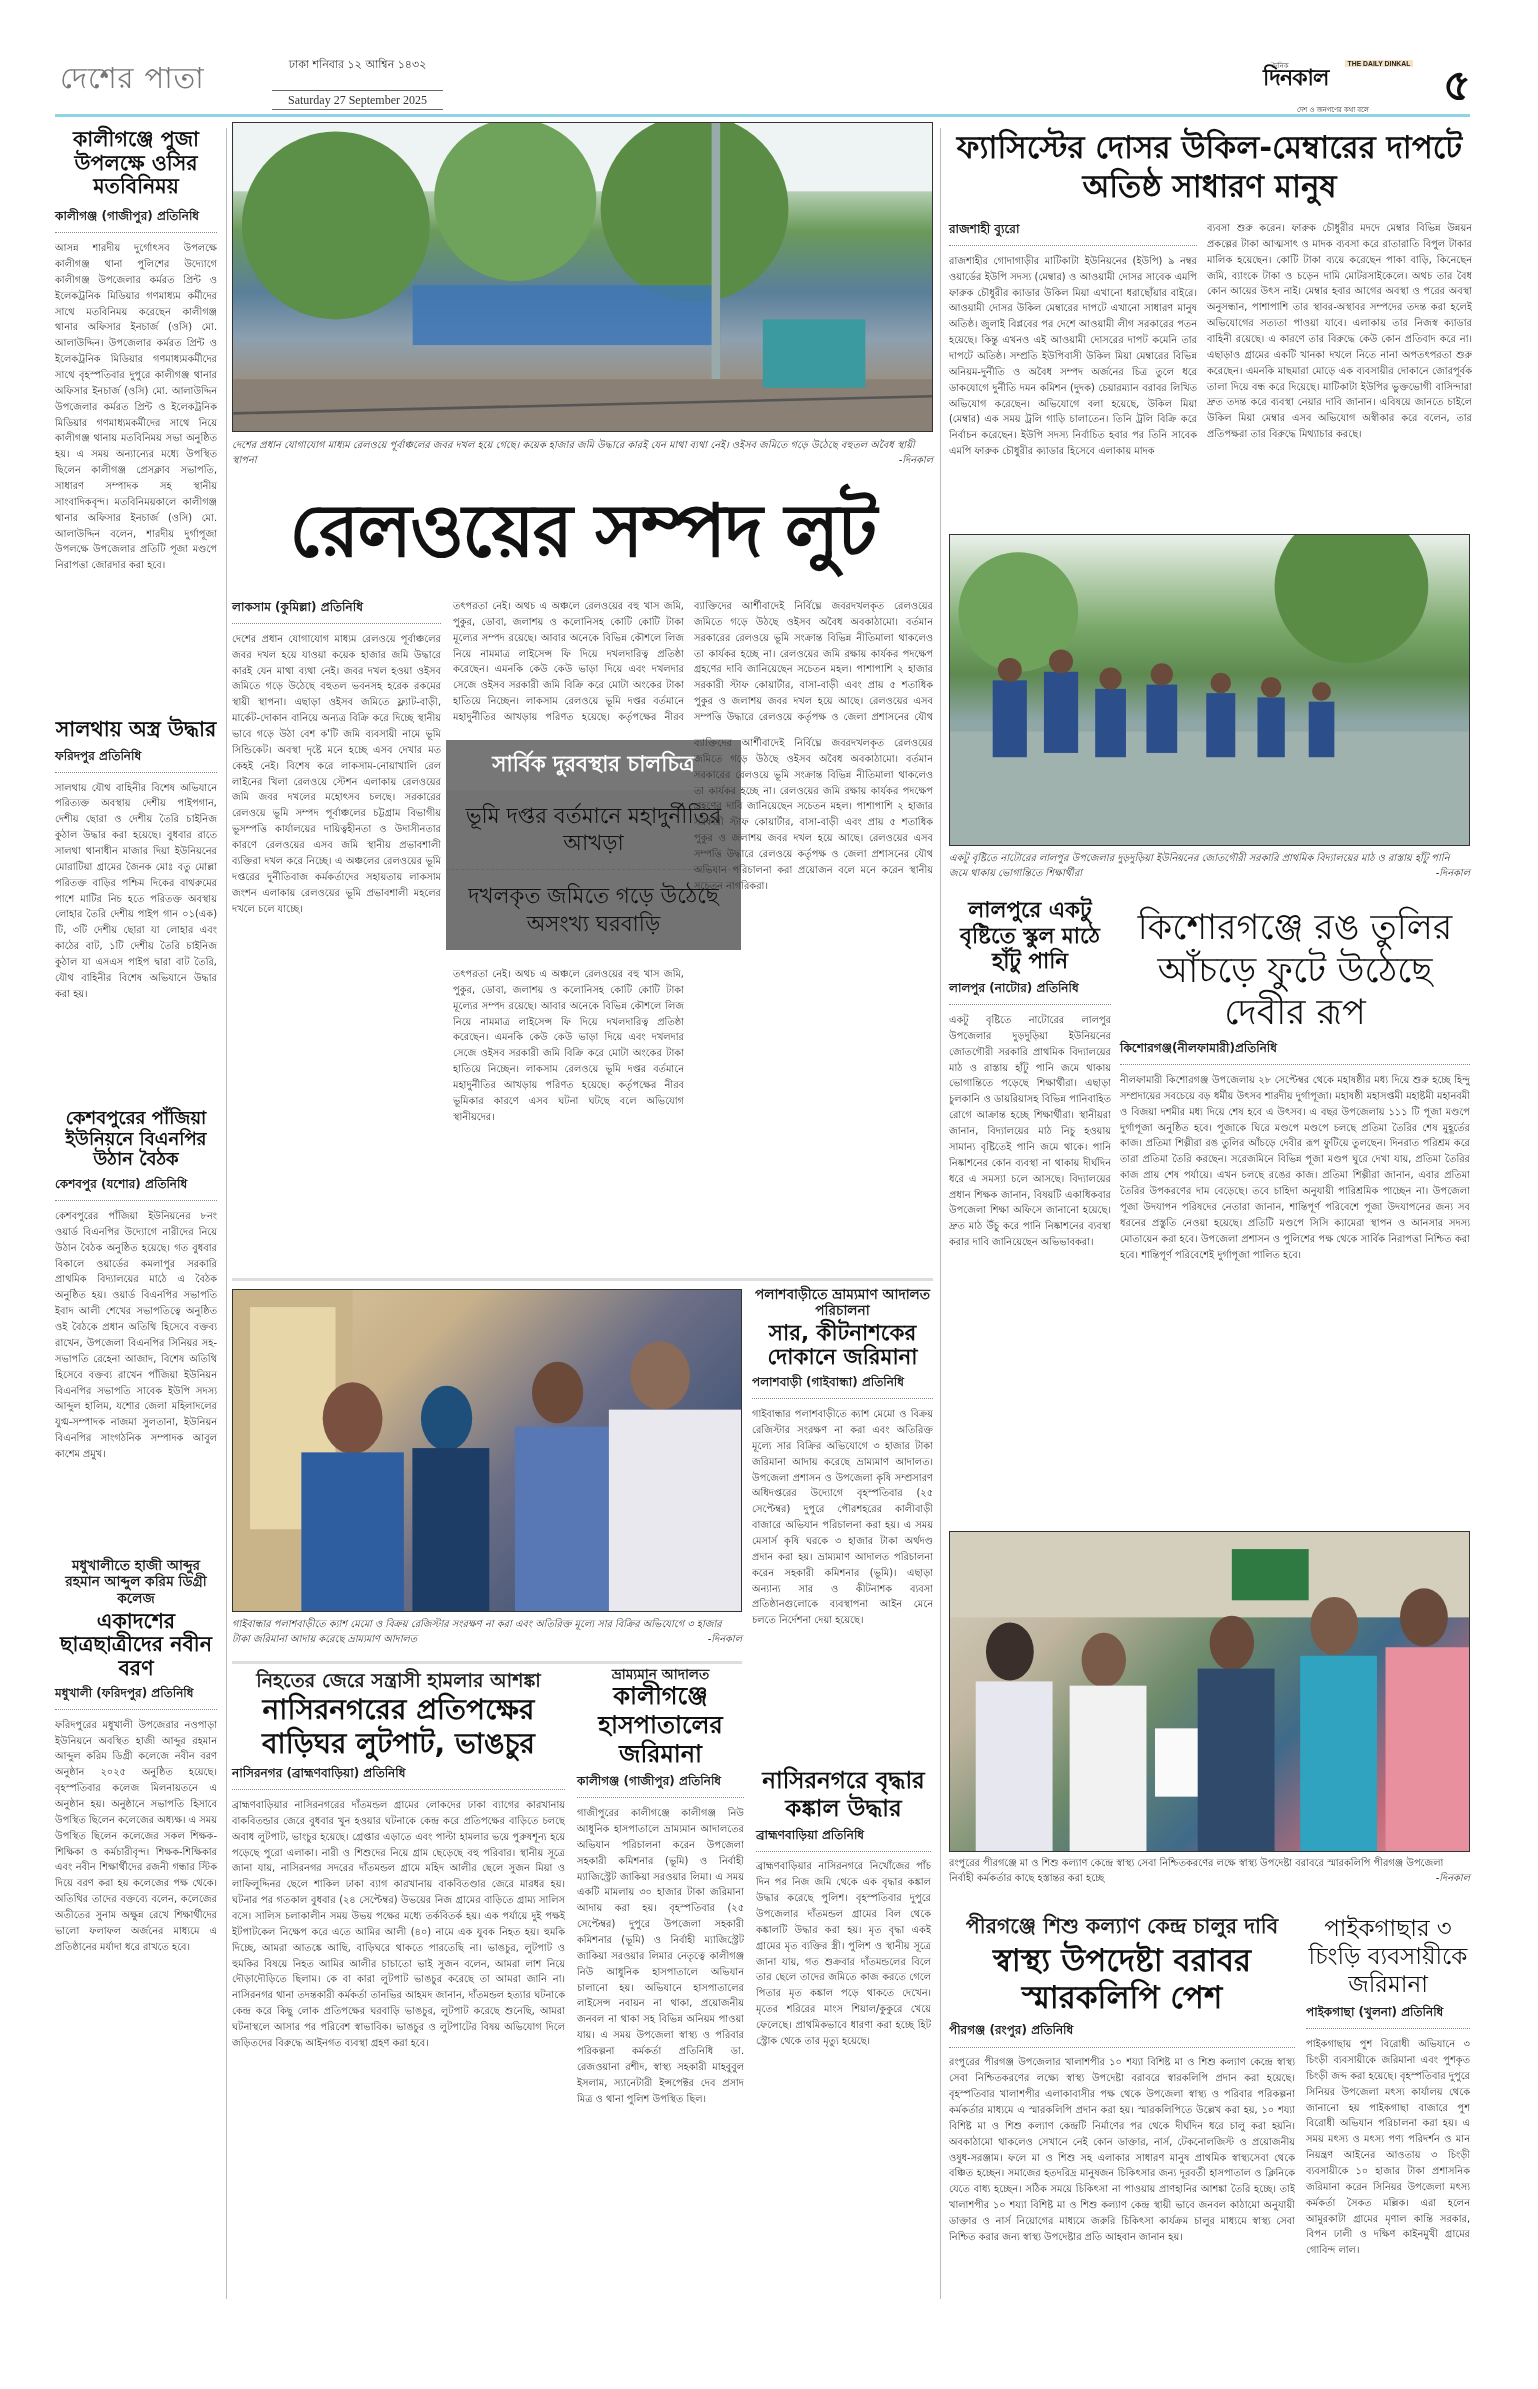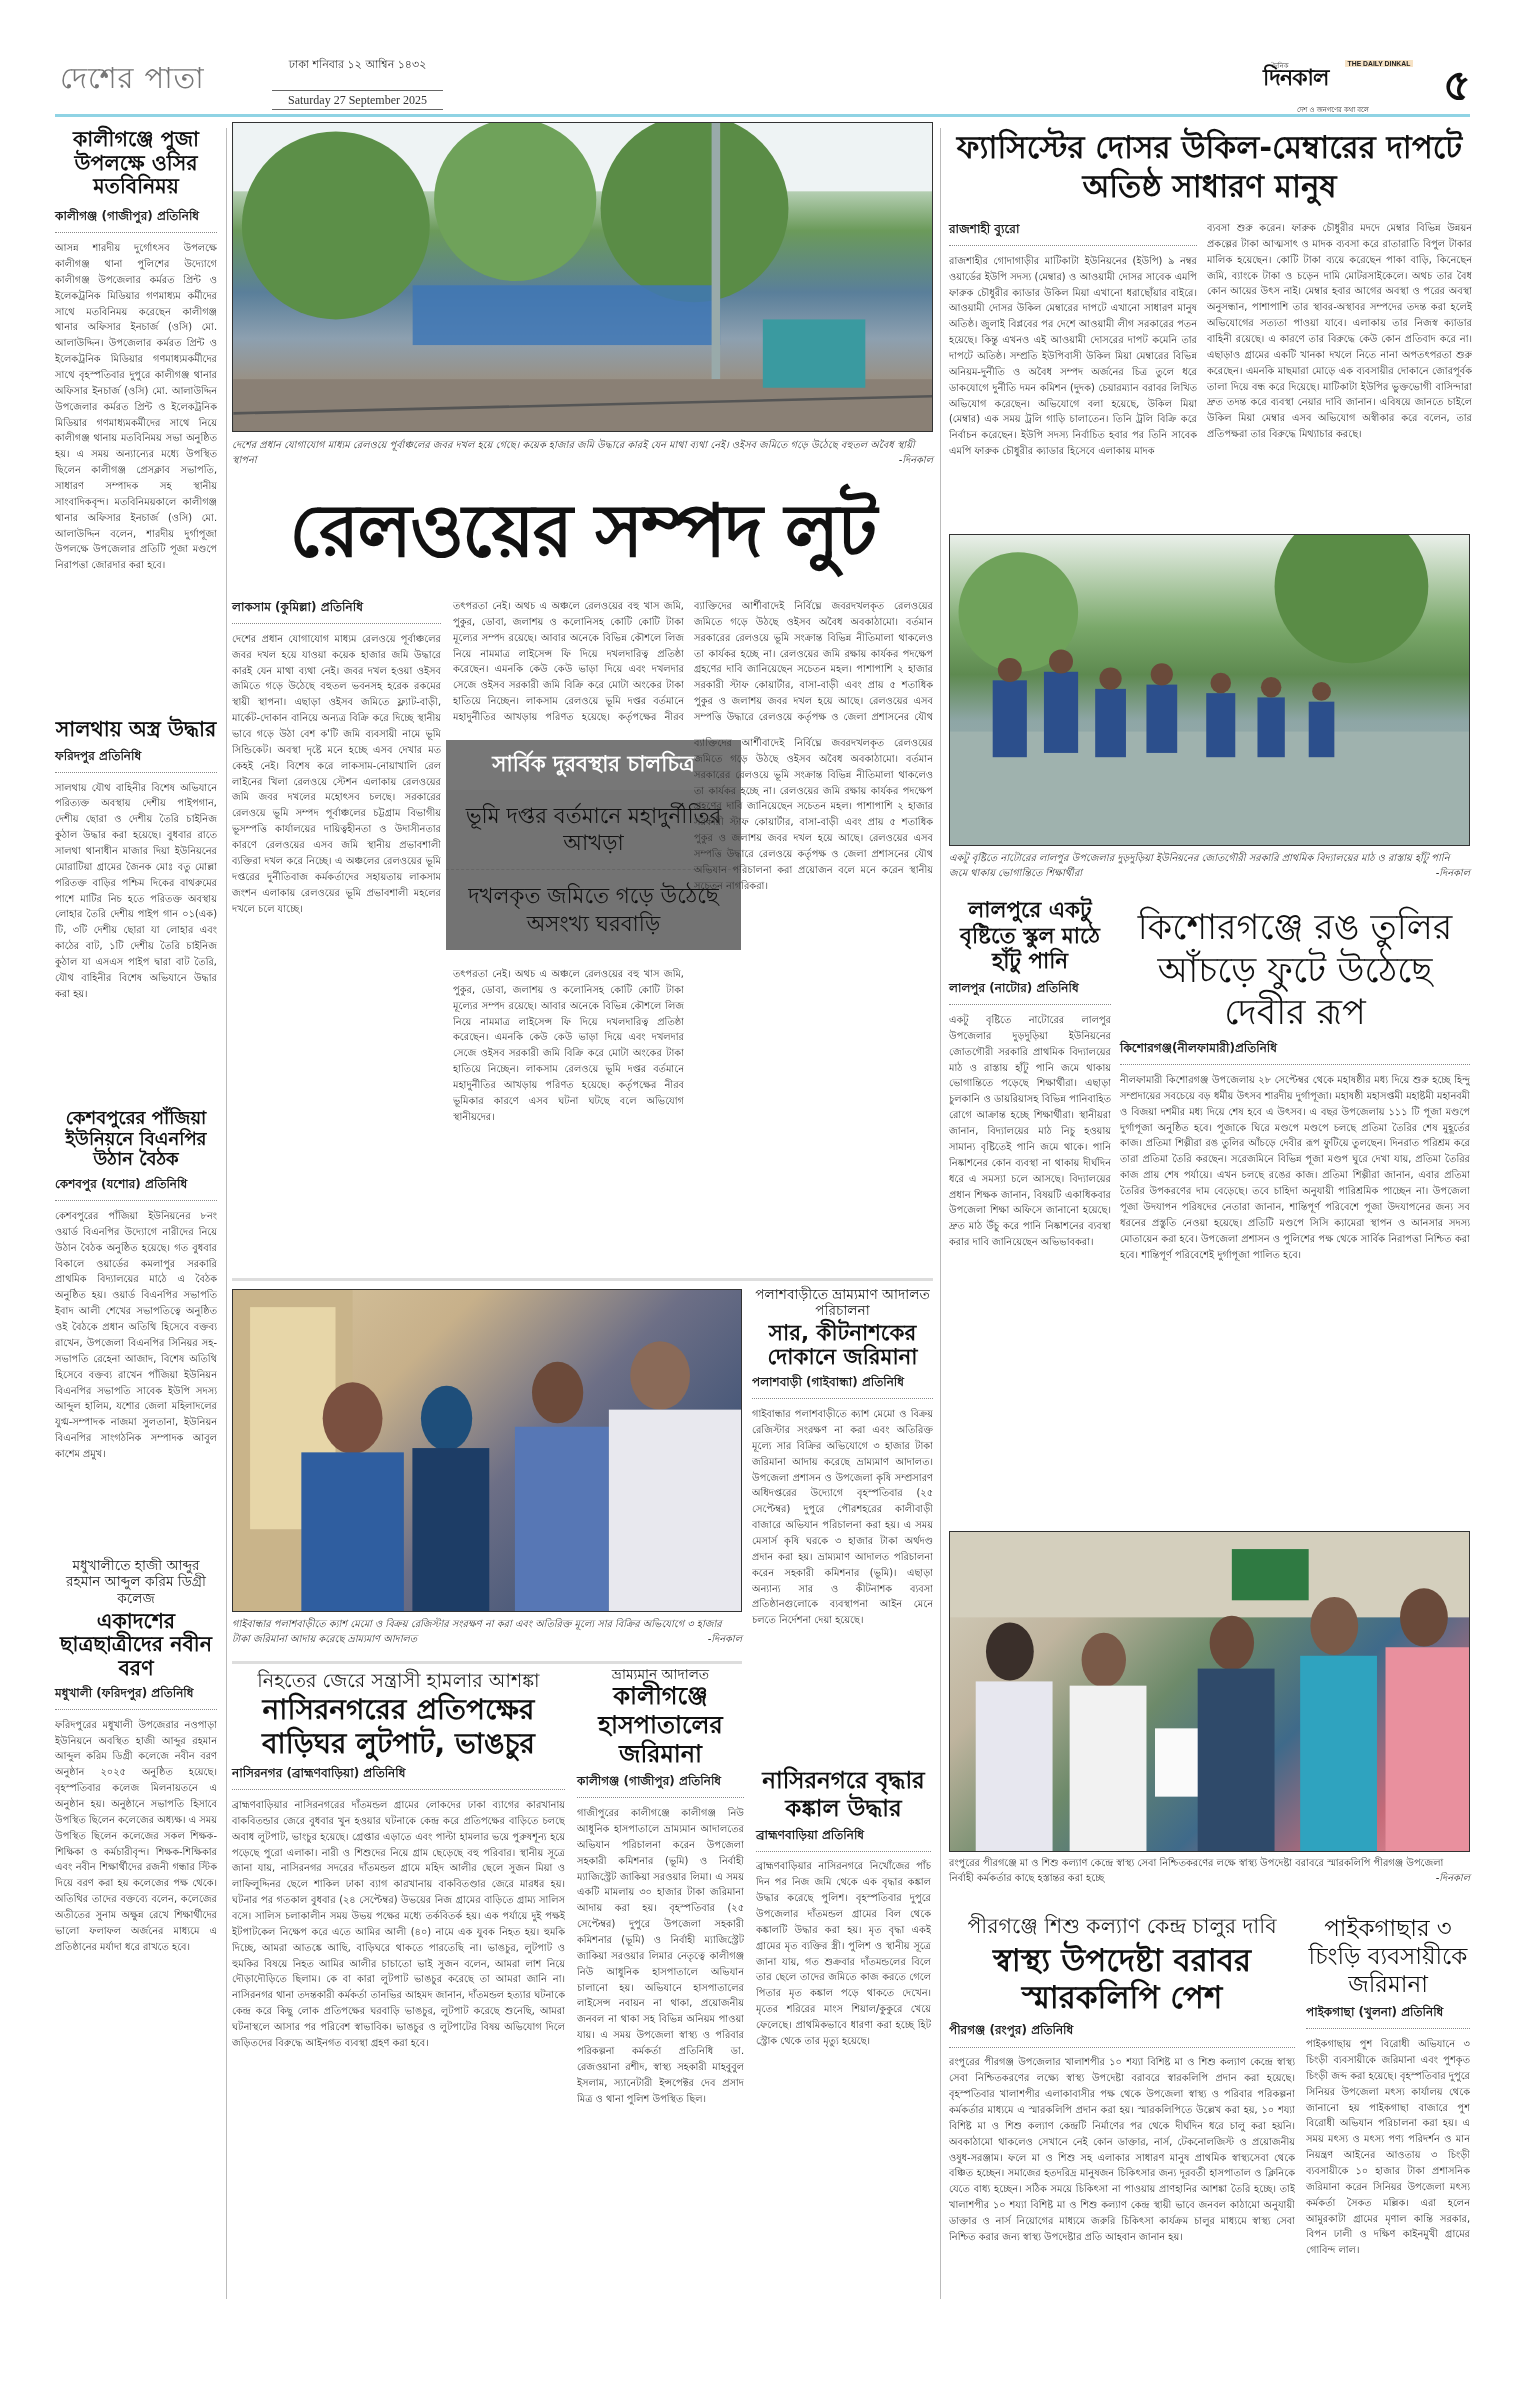--- a/index.html
+++ b/index.html
@@ -13,21 +13,21 @@
   #date-en{font-size:12px;font-family:"Liberation Serif",serif;color:#333;padding-top:1.7px;border-bottom:0.9px solid #666;padding-bottom:1.7px}
   #logo{left:1263px;top:60px;width:171px;height:51px}
   #logo-small{position:absolute;left:8.5px;top:0;font-size:6.8px;color:#444}
   #logo-en{position:absolute;left:82px;top:0;font-size:6.8px;font-weight:bold;background:#f6e2c5;padding:0 2.6px;color:#222;font-family:"Liberation Sans",sans-serif}
   #logo-main{position:absolute;left:0;top:6.8px;font-size:22px;font-weight:900;letter-spacing:-0.9px;line-height:1}
   #logo-tag{position:absolute;left:34px;top:44px;font-size:6.8px;color:#333}
   #page-num{left:1443px;top:53px;font-size:43px;font-weight:bold;font-family:"DejaVu Serif",serif}
   #rule{left:55px;top:114px;width:1415px;height:3.4px;background:#8fd3e4}
   
   .hl{font-weight:bold;line-height:1.15;text-align:center;color:#111}
-  .hl-sub{font-weight:normal;text-align:center;line-height:1.2;color:#222}
+  .hl-sub{font-weight:bold;text-align:center;line-height:1.2;color:#222}
   .byline{font-size:12px;font-weight:bold;color:#222;border-bottom:0.9px dotted #888;padding-bottom:5.1px;margin-bottom:6.8px}
   .body{font-size:9.8px;line-height:1.62;text-align:justify;color:#333;overflow:hidden}
   .photo{overflow:hidden;border:0.9px solid #333}
   .cap{font-size:9.8px;font-style:italic;line-height:1.5;color:#333}
   .cap .credit{float:right;font-style:italic}
   .vline{position:absolute;width:0.9px;background:#bbb}
   .hline{position:absolute;height:3.4px;background:#ddd}
   .box{background:#737373}
 </style>
 </head>

